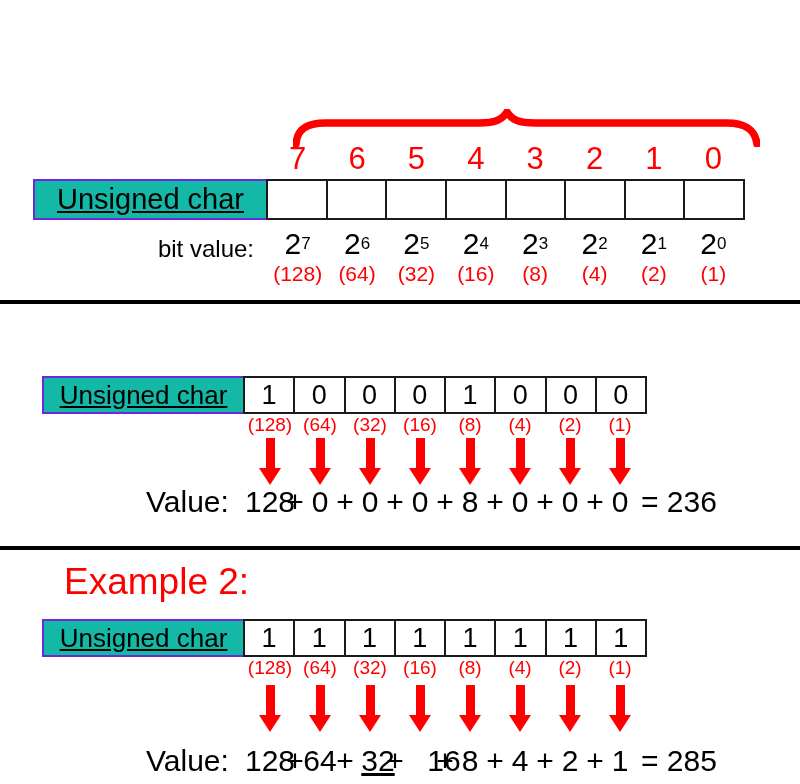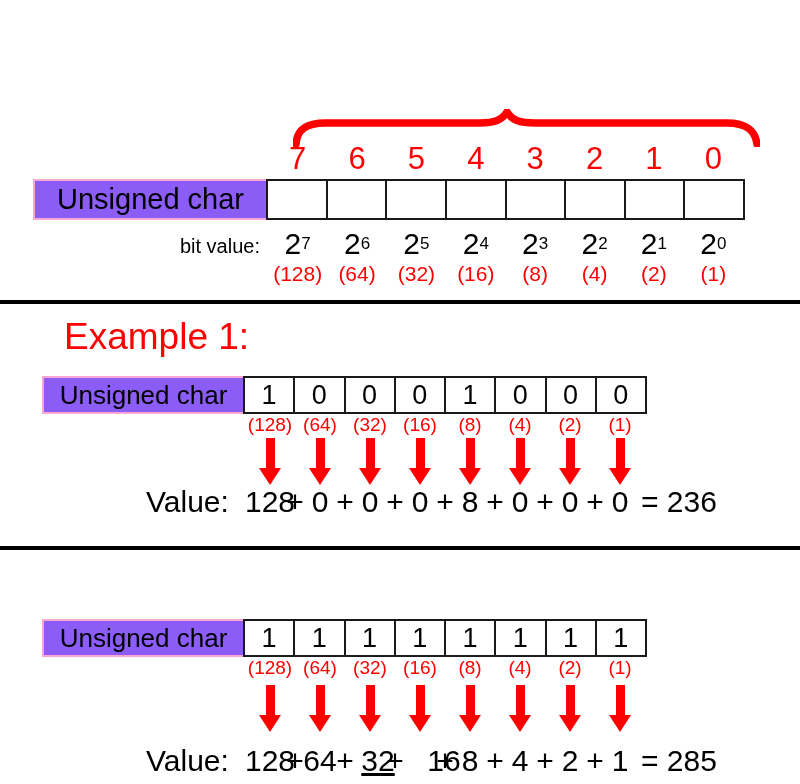--- a/index.html
+++ b/index.html
@@ -8,28 +8,28 @@
   .abs{position:absolute;}
   .red{color:#ff0000;}
   .title{top:4px;left:0;width:100%;text-align:center;font-size:46px;letter-spacing:0px;}
   .title .u{border-bottom:3px solid #000;padding-bottom:1px;}
   .bits-label{top:84px;left:293px;width:430px;text-align:center;font-size:24px;}
   .brace{left:293px;top:109px;}
   
   .row8{display:flex;}
   .row8 .col{flex:1;display:flex;align-items:center;justify-content:center;}
   .idx-row{left:268px;top:141px;width:475px;height:36px;font-size:31px;}
-  .label-box{border:2px solid #f9a8d4;box-sizing:border-box;display:flex;
-             align-items:center;justify-content:center;background:#8b5cf6;}
+  .label-box{border:2px solid #6d28d9;box-sizing:border-box;display:flex;
+             align-items:center;justify-content:center;background:#14b8a6;text-decoration:underline;}
   .cells{border:2px solid #1a1a1a;box-sizing:border-box;display:flex;background:#fff;}
   .cells .cell{flex:1;display:flex;align-items:center;justify-content:center;}
   .cells .cell + .cell{border-left:2px solid #1a1a1a;}
   .main-label{left:33px;top:179px;width:235px;height:41px;font-size:29px;}
   .main-cells{left:266px;top:179px;width:479px;height:41px;font-size:28px;}
-  .bitvalue-label{left:70px;top:235px;width:190px;text-align:right;font-size:20px;}
+  .bitvalue-label{left:64px;top:235px;width:190px;text-align:right;font-size:24px;}
   .pow-row{left:268px;top:226px;width:475px;height:36px;font-size:30px;}
   .pow-row sup{font-size:17px;line-height:0;}
   .paren-row{left:268px;top:262px;width:475px;height:24px;font-size:21px;}
   .divider{left:0;width:800px;height:4px;background:#000;}
   .ex-title{left:64px;font-size:37px;}
   .ex-label{left:42px;width:203px;height:38px;font-size:26px;}
   .ex-cells{left:243px;width:404px;height:38px;font-size:27px;}
   .ex-paren{left:245px;width:400px;height:22px;font-size:19px;}
   .arrow-row{left:245px;width:400px;height:49px;}
   .arrow{display:flex;flex-direction:column;align-items:center;}
@@ -116,21 +116,20 @@
     <div class="col">(32)</div>
     <div class="col">(16)</div>
     <div class="col">(8)</div>
     <div class="col">(4)</div>
     <div class="col">(2)</div>
     <div class="col">(1)</div>
   </div>
 
   <div class="abs divider" style="top:300px;"></div>
 
-  <div class="abs ex-title red" style="top:316px;">Example 1:</div>
 
   <div class="abs label-box ex-label" style="top:376px;">Unsigned char</div>
   <div class="abs cells ex-cells" style="top:376px;">
     <div class="cell">1</div>
     <div class="cell">0</div>
     <div class="cell">0</div>
     <div class="cell">0</div>
     <div class="cell">1</div>
     <div class="cell">0</div>
     <div class="cell">0</div>
@@ -211,20 +210,21 @@
     <span class="term" style="left:520px;">0</span>
     <span class="plus" style="left:545px;">+</span>
     <span class="term" style="left:570px;">0</span>
     <span class="plus" style="left:595px;">+</span>
     <span class="term" style="left:620px;">0</span>
     <span style="left:641px;">= 236</span>
   </div>
 
   <div class="abs divider" style="top:546px;"></div>
 
+  <div class="abs ex-title red" style="top:561px;">Example 2:</div>
 
   <div class="abs label-box ex-label" style="top:619px;">Unsigned char</div>
   <div class="abs cells ex-cells" style="top:619px;">
     <div class="cell">1</div>
     <div class="cell">1</div>
     <div class="cell">1</div>
     <div class="cell">1</div>
     <div class="cell">1</div>
     <div class="cell">1</div>
     <div class="cell">1</div>

